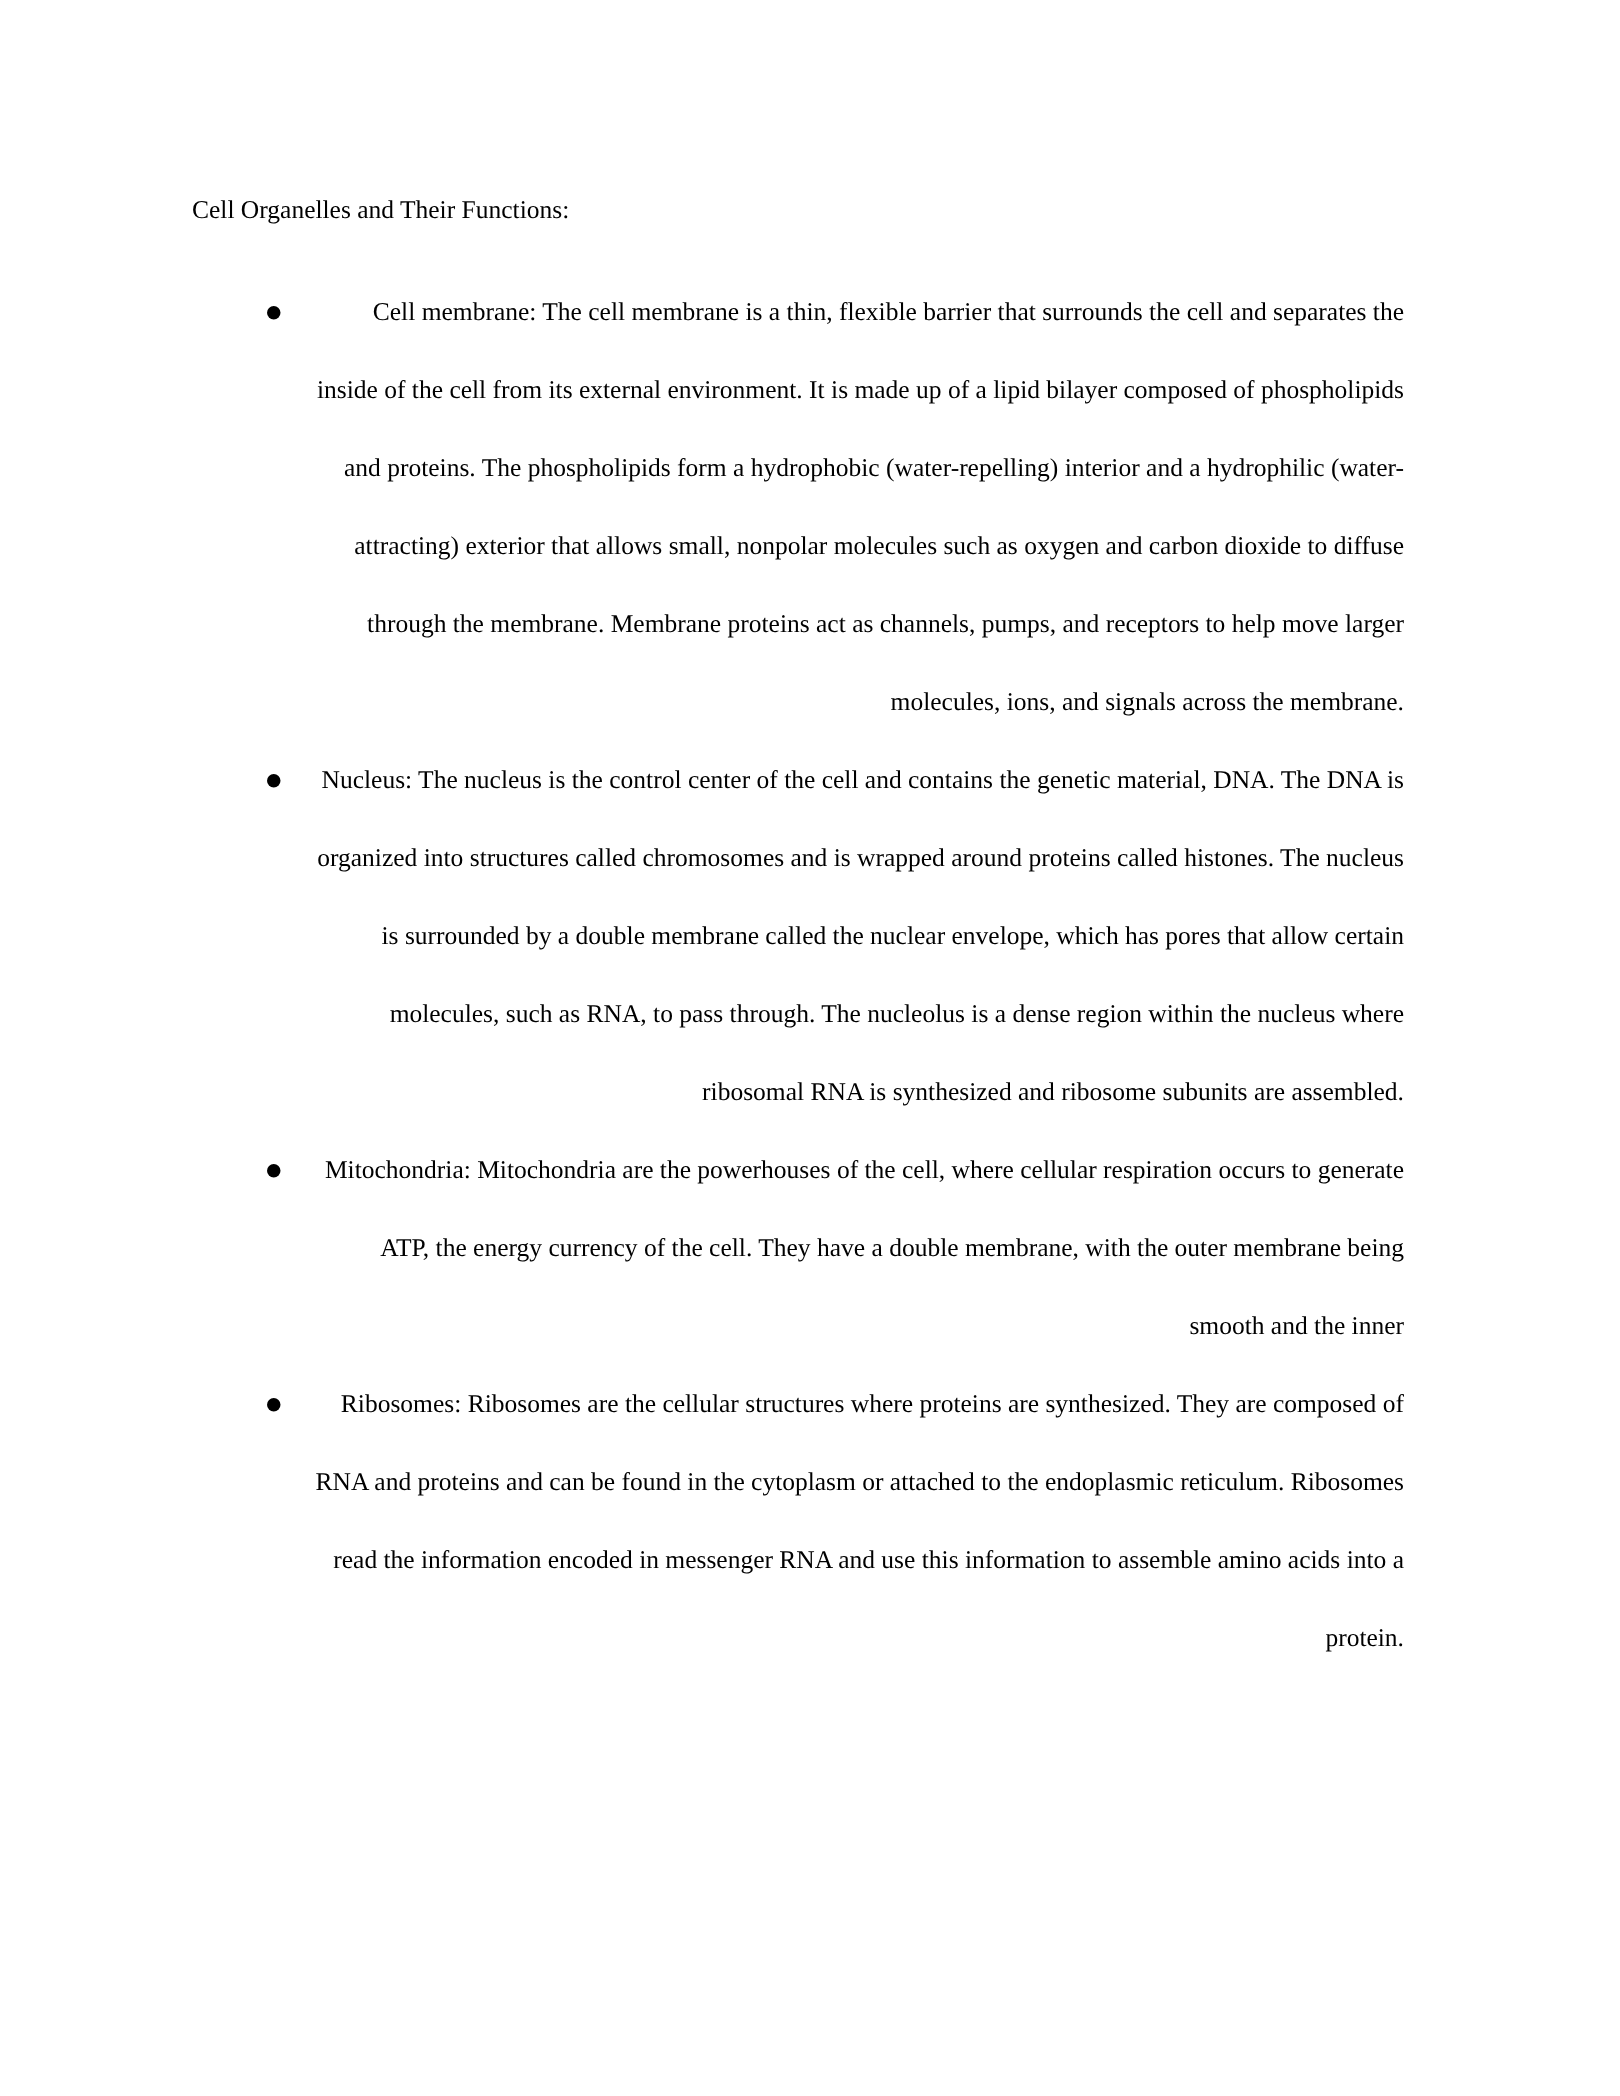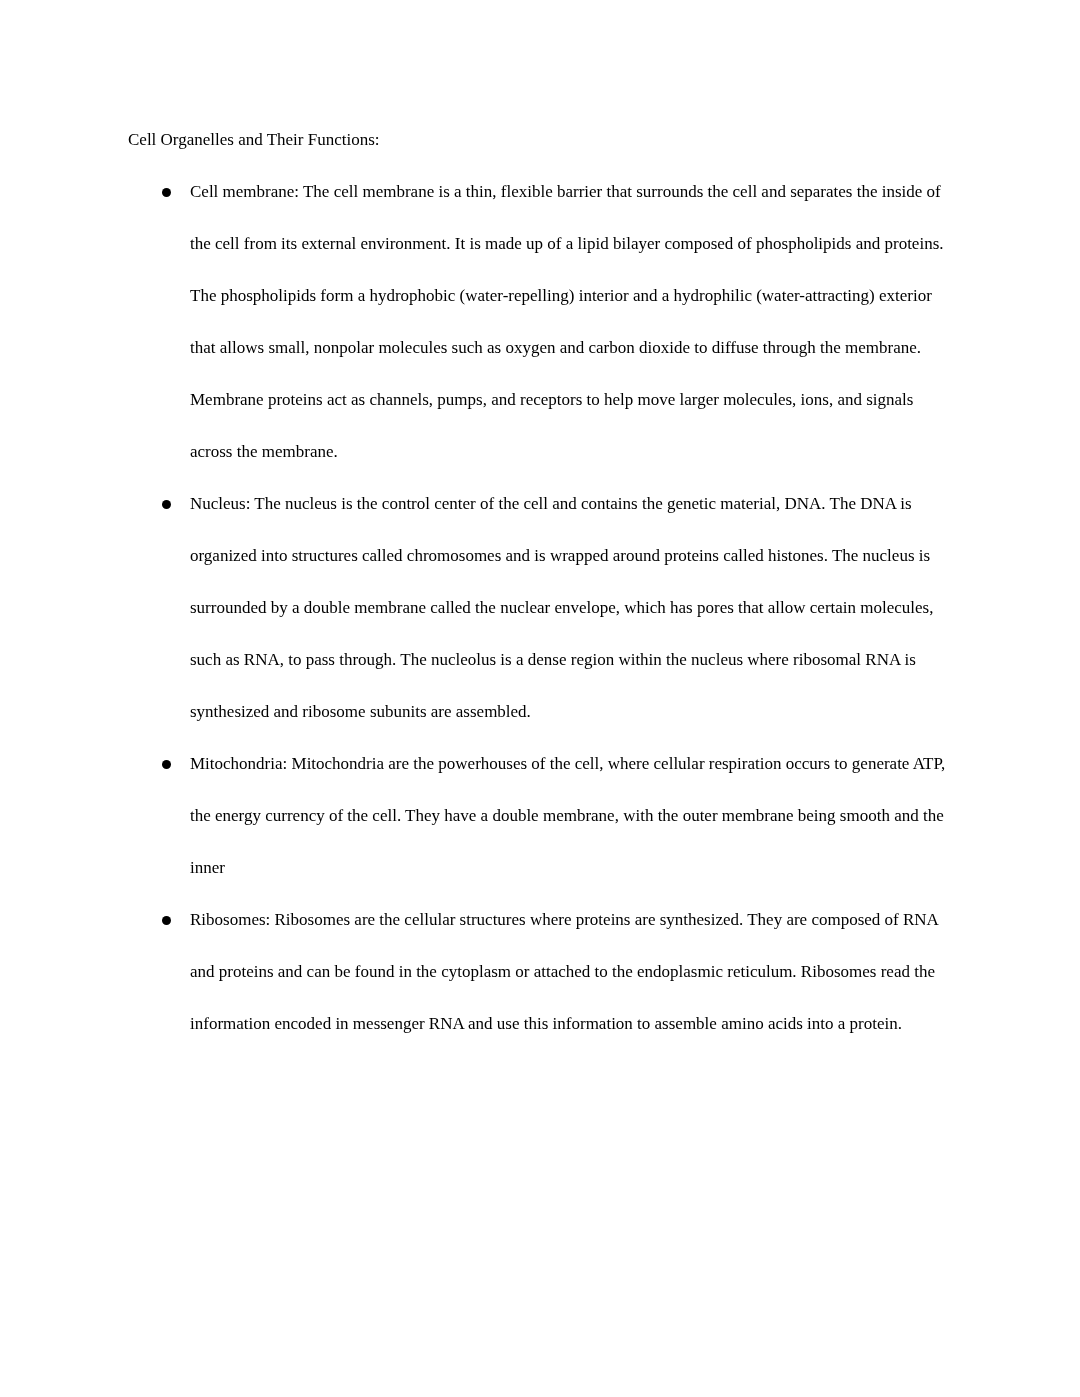--- a/index.html
+++ b/index.html
@@ -23,23 +23,24 @@
     font-size: 17px;
     line-height: 52px;
   }
   .doc-title {
     margin: 0;
     font-weight: normal;
     font-size: 17px;
     line-height: 52px;
   }
   ul.doc-bullets {
-    margin: 0;
+    margin: 16px;
     padding: 0;
     list-style: none;
+    text-align: right;
   }
   ul.doc-bullets li {
     position: relative;
     padding-left: 62px;
     margin: 0;
   }
   ul.doc-bullets li::before {
     content: "";
     position: absolute;
     left: 34px;

